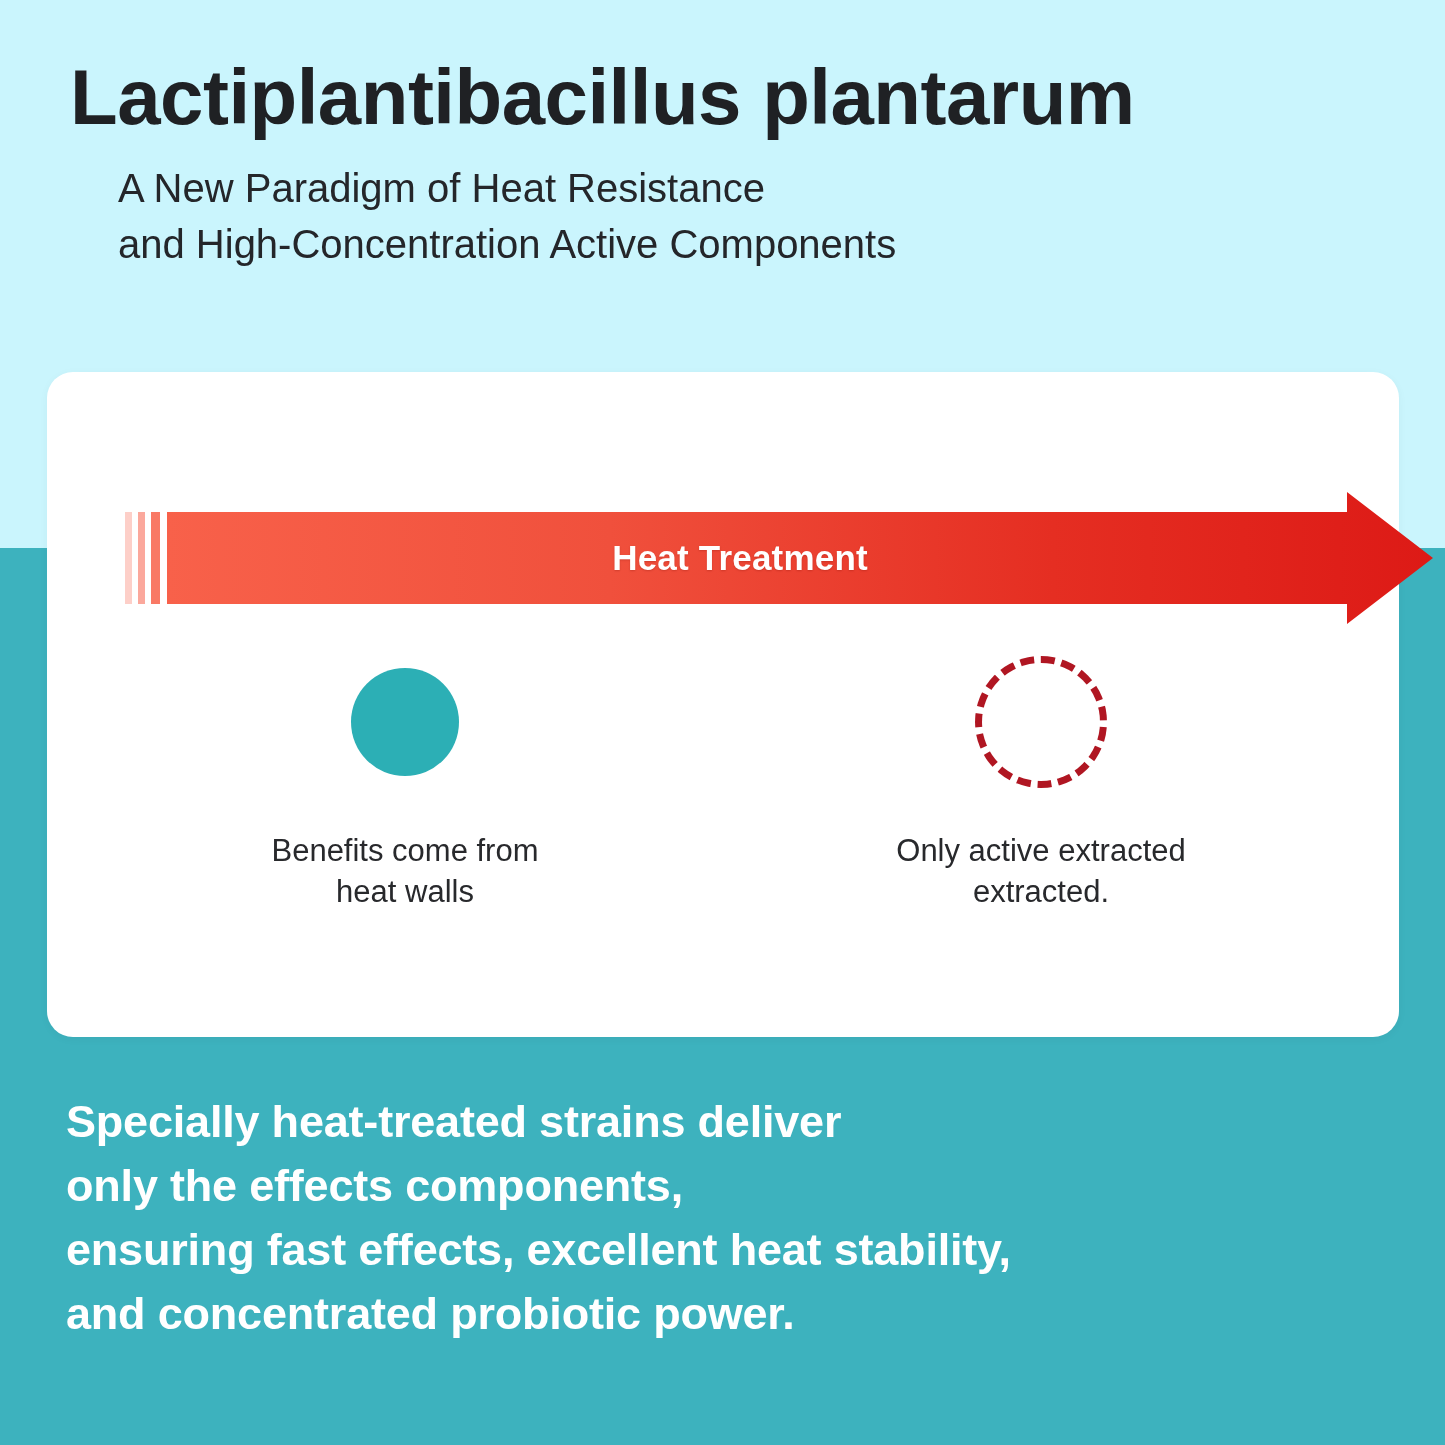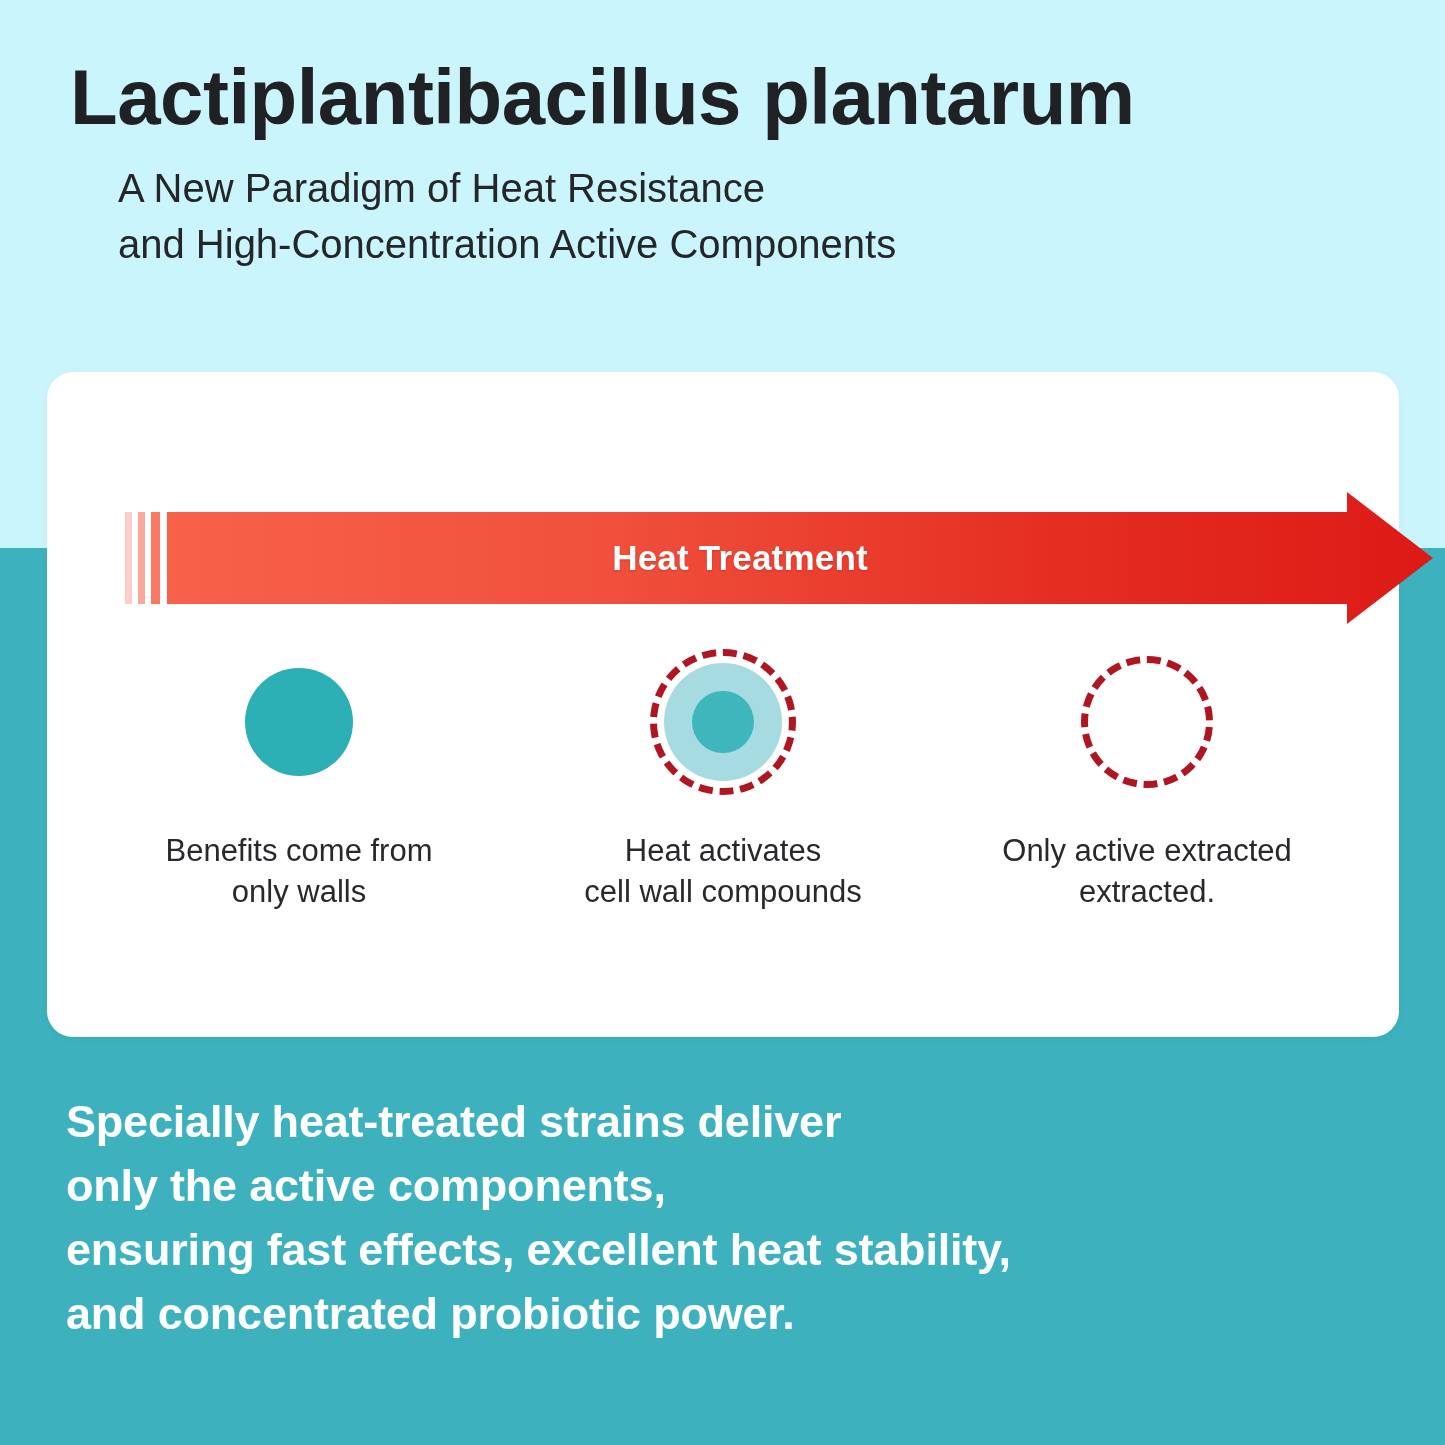--- a/index.html
+++ b/index.html
@@ -232,49 +232,38 @@
     </div>
 
     <div class="stages">
 
       <div class="stage">
         <div class="glyph">
           <div class="disc-solid"></div>
         </div>
         <div class="caption">
           <span class="cap-line">Benefits come from</span>
-          <span class="cap-line">only walls</span>
+          <span class="cap-line">heat walls</span>
         </div>
       </div>
 
-      <div class="stage">
-        <div class="glyph">
-          <div class="disc-outer"></div>
-          <div class="disc-inner"></div>
-          <div class="dash-ring"></div>
-        </div>
-        <div class="caption">
-          <span class="cap-line">Heat activates</span>
-          <span class="cap-line">cell wall compounds</span>
-        </div>
-      </div>
 
       <div class="stage">
         <div class="glyph">
           <div class="dash-ring empty"></div>
         </div>
         <div class="caption">
           <span class="cap-line">Only active extracted</span>
           <span class="cap-line">extracted.</span>
         </div>
       </div>
 
     </div>
   </div>
 
   <div class="statement">
     <span class="st-line">Specially heat-treated strains deliver</span>
-    <span class="st-line">only the active components,</span>
+    <span class="st-line">only the effects components,</span>
     <span class="st-line">ensuring fast effects, excellent heat stability,</span>
     <span class="st-line">and concentrated probiotic power.</span>
   </div>
 
 </div>
 
 </body></html>

